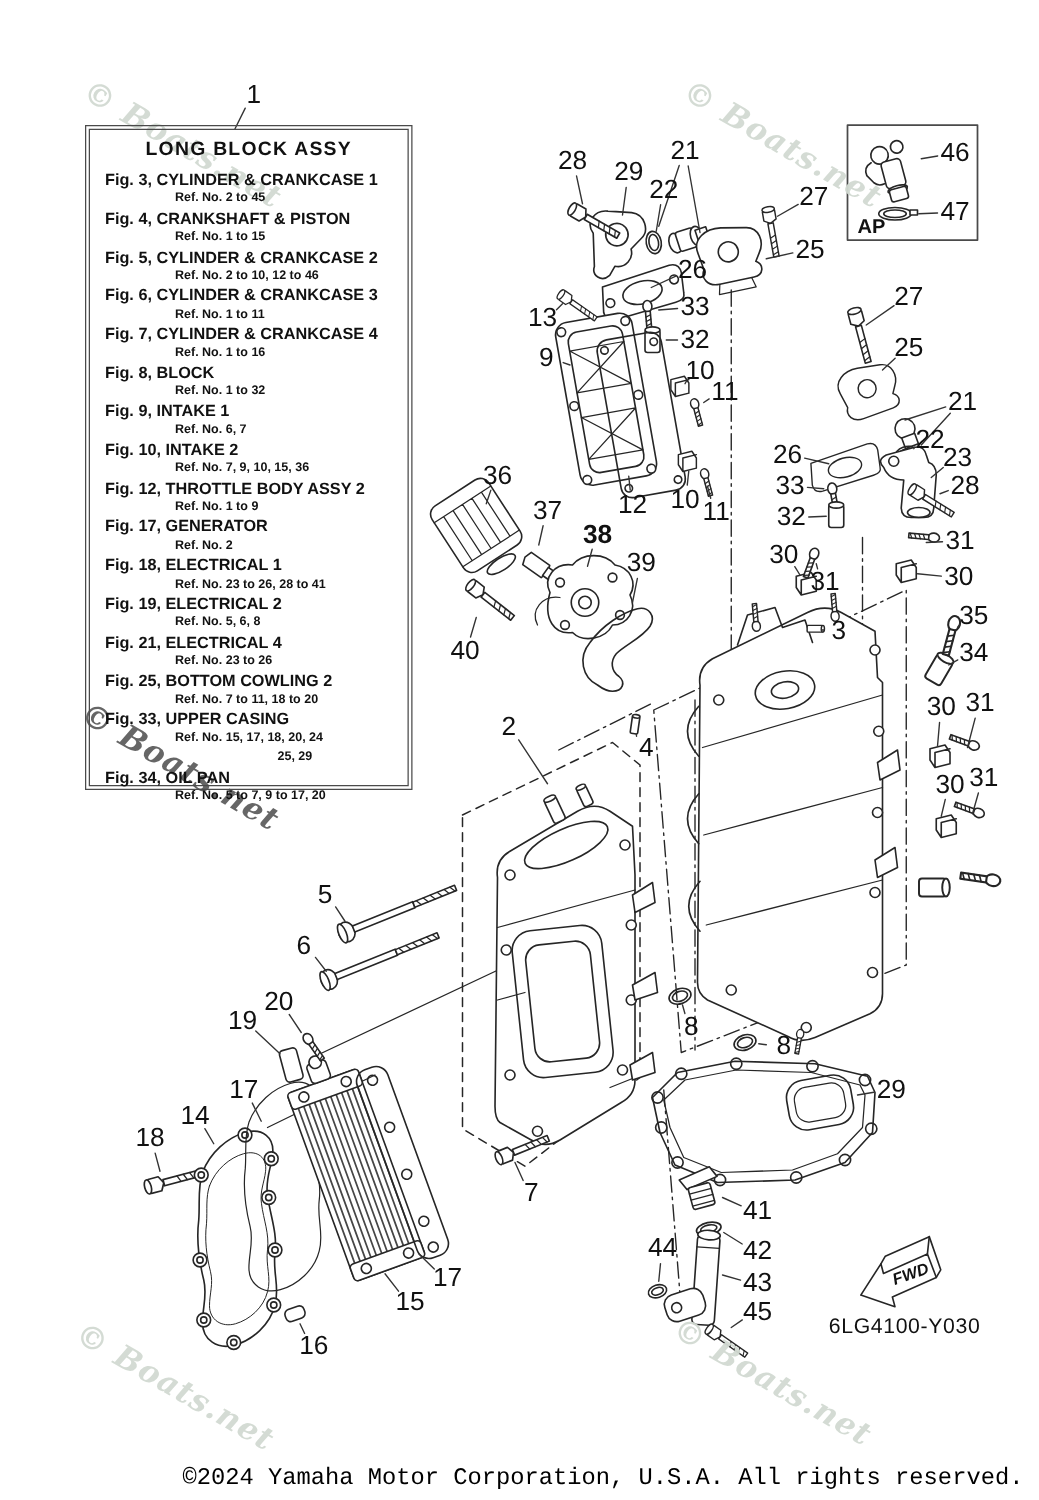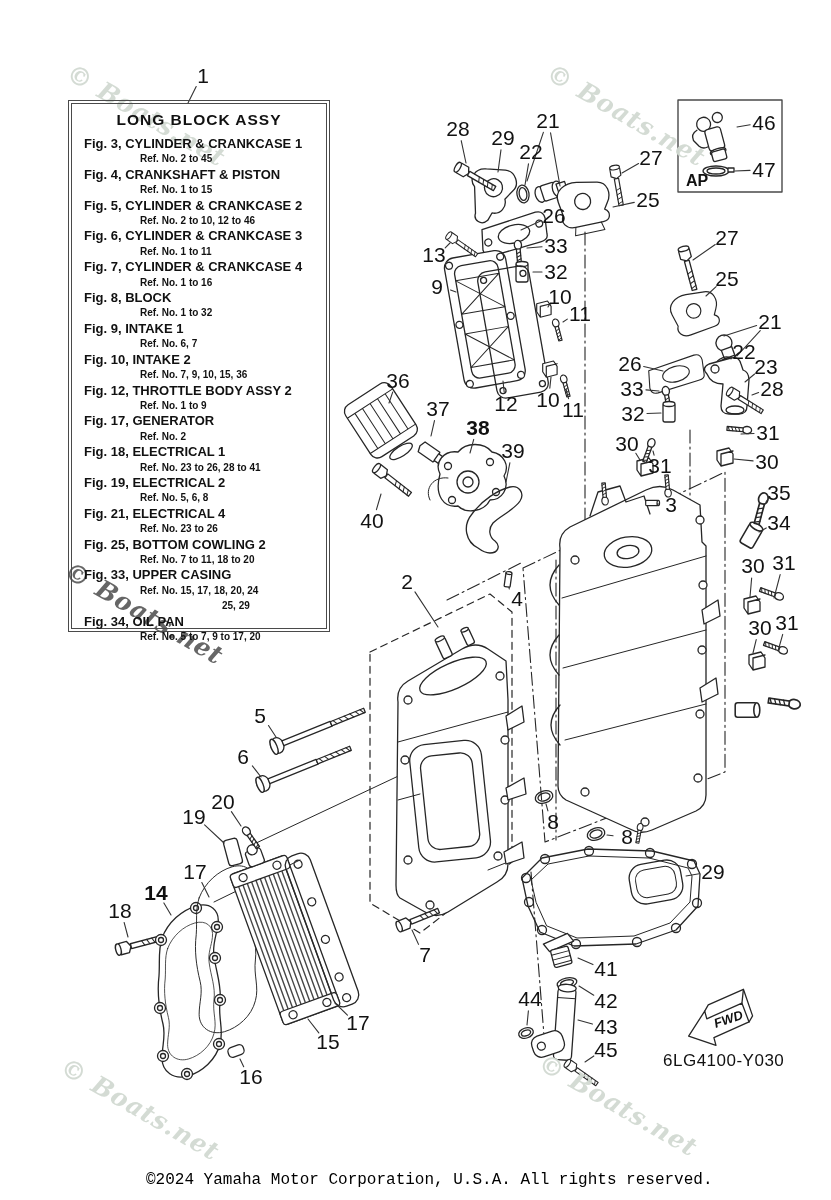--- a/index.html
+++ b/index.html
@@ -42,21 +42,21 @@
   .fig-line{font-weight:700;font-size:13px;line-height:15.4px;
             padding-left:12px;color:#111;white-space:nowrap;}
   .ref-line{font-weight:700;font-size:10px;line-height:15.4px;
             padding-left:68px;color:#111;white-space:nowrap;}
   .ref-cont{padding-left:150px;}
 
   
   .code{position:absolute;left:663px;top:1051px;font-size:17px;
         letter-spacing:.5px;color:#111;}
   .footer{position:absolute;left:146px;top:1171px;font-family:"Liberation Mono",monospace;
-          font-size:16px;color:#000;white-space:nowrap;}
+          font-size:19px;color:#000;white-space:nowrap;}
   #callout-layer,#watermark-layer{position:absolute;inset:0;pointer-events:none;}
 </style>
 </head>
 <body>
 
 <div class="page">
 
 <svg id="art" width="831" height="1200" viewBox="0 0 831 1200">
   <defs>
     <g id="def-bolt">
@@ -599,21 +599,21 @@
       <div class="callout" style="left: 713px; top: 872px;">29</div>
       <div class="callout" style="left: 425px; top: 955px;">7</div>
       <div class="callout" style="left: 606px; top: 969px;">41</div>
       <div class="callout" style="left: 606px; top: 1001px;">42</div>
       <div class="callout" style="left: 530px; top: 999px;">44</div>
       <div class="callout" style="left: 606px; top: 1027px;">43</div>
       <div class="callout" style="left: 606px; top: 1050px;">45</div>
       <div class="callout" style="left: 223px; top: 802px;">20</div>
       <div class="callout" style="left: 194px; top: 817px;">19</div>
       <div class="callout" style="left: 195px; top: 872px;">17</div>
-      <div class="callout" style="left: 156px; top: 893px; font-weight: bold;">14</div>
+      <div class="callout" style="left: 156px; top: 893px;">14</div>
       <div class="callout" style="left: 120px; top: 911px;">18</div>
       <div class="callout" style="left: 358px; top: 1023px;">17</div>
       <div class="callout" style="left: 328px; top: 1042px;">15</div>
       <div class="callout" style="left: 251px; top: 1077px;">16</div>
       <div class="callout" style="left: 398px; top: 381px;">36</div>
       <div class="callout" style="left: 438px; top: 409px;">37</div>
       <div class="callout" style="left: 478px; top: 428px; font-weight: bold;">38</div>
       <div class="callout" style="left: 513px; top: 451px;">39</div>
       <div class="callout" style="left: 372px; top: 521px;">40</div>
       <div class="callout" style="left: 506px; top: 404px;">12</div>

